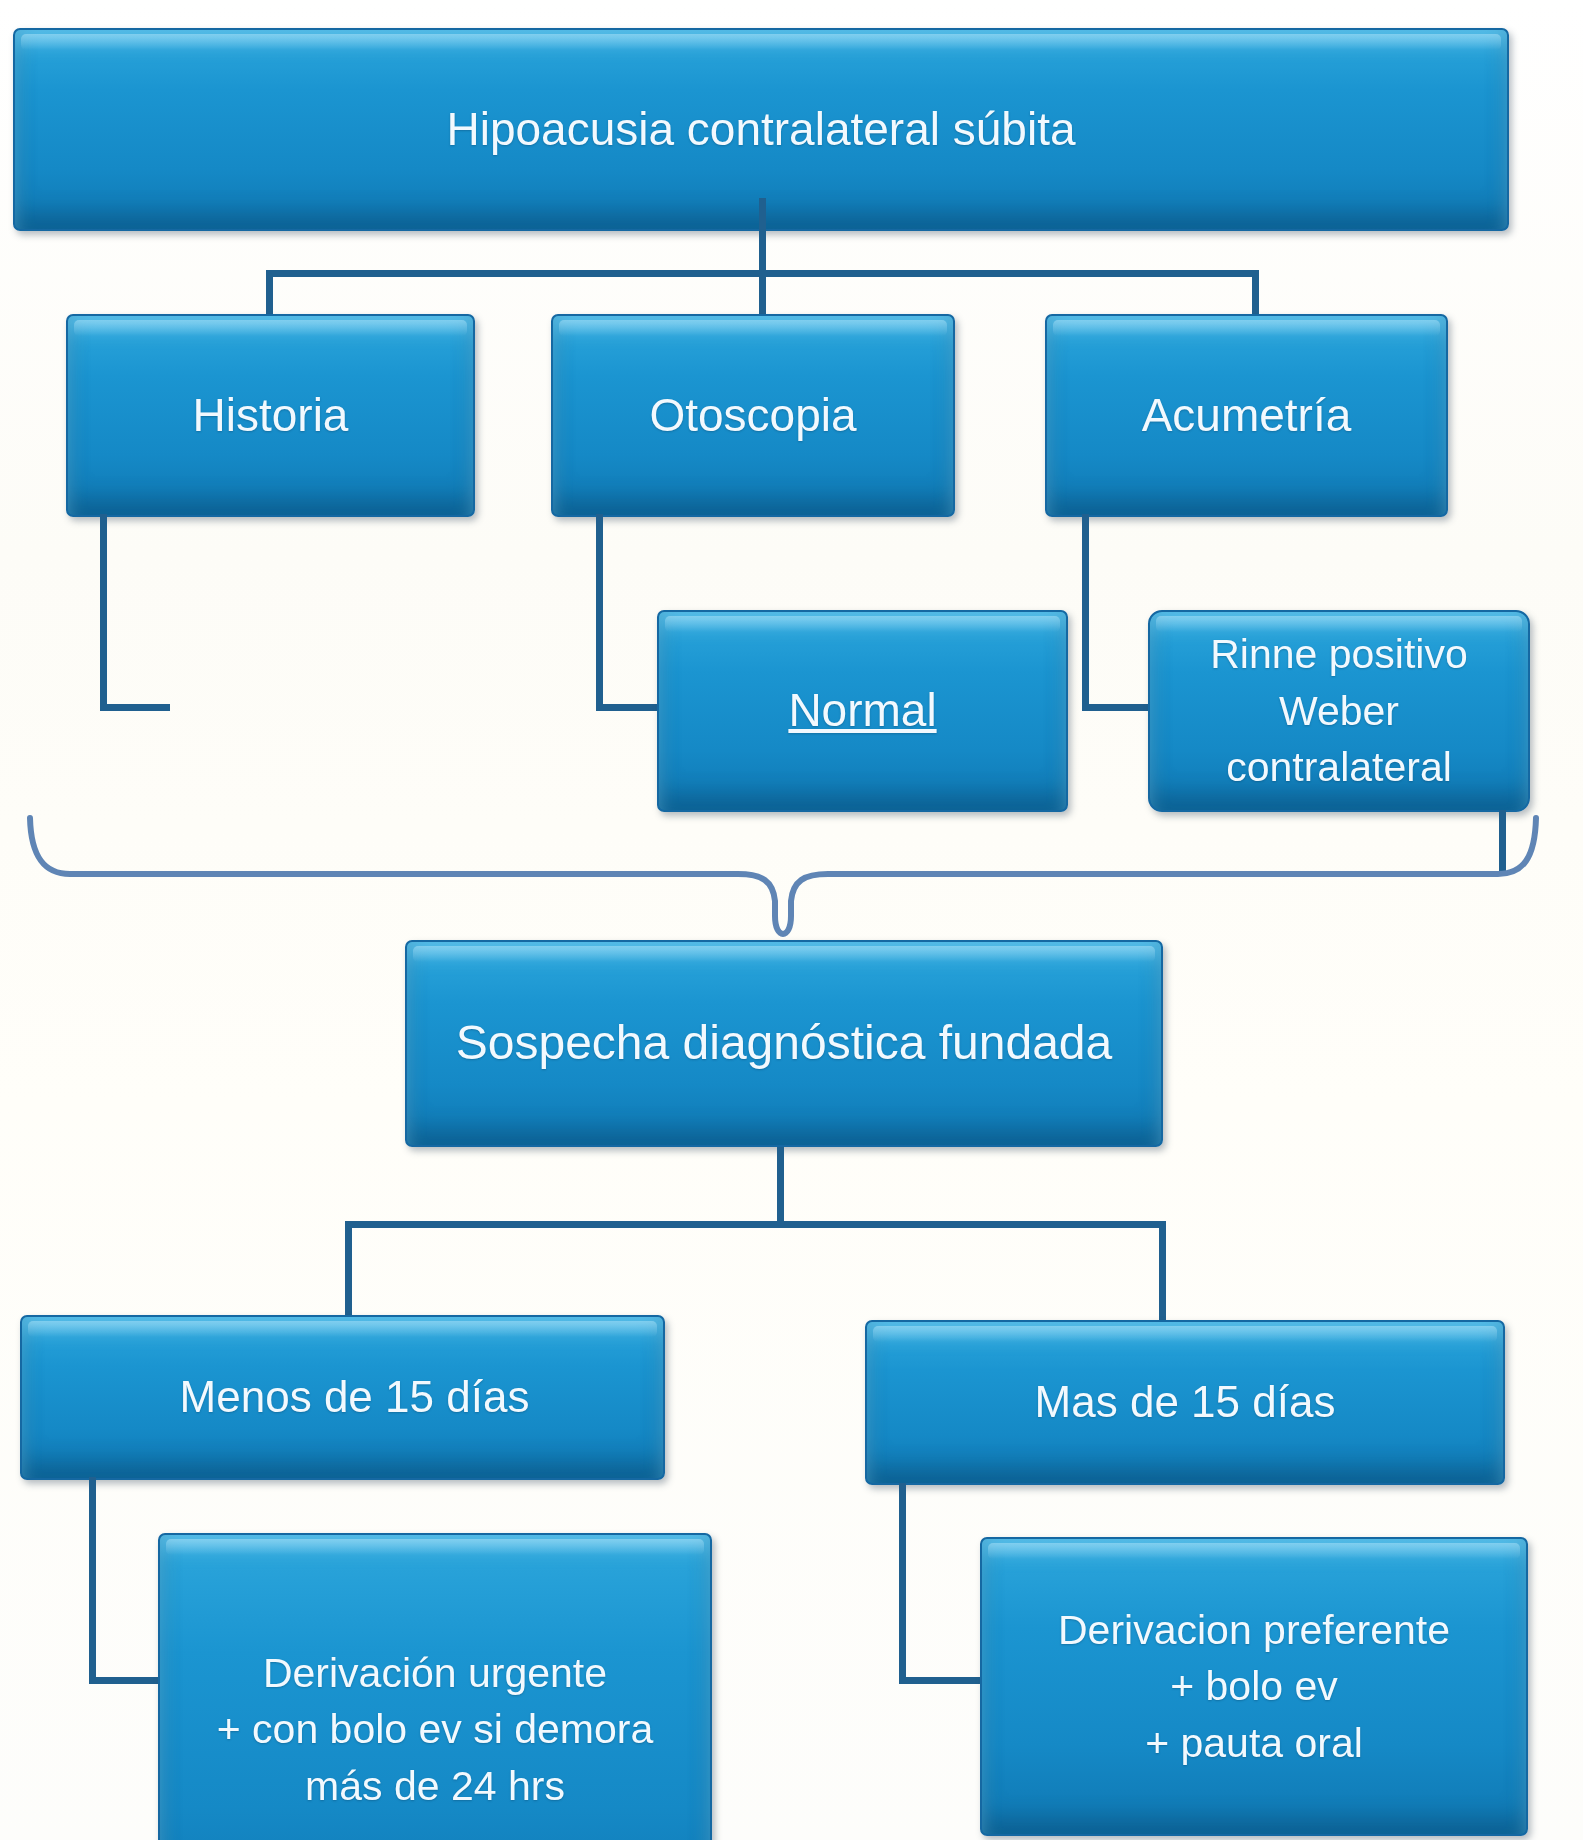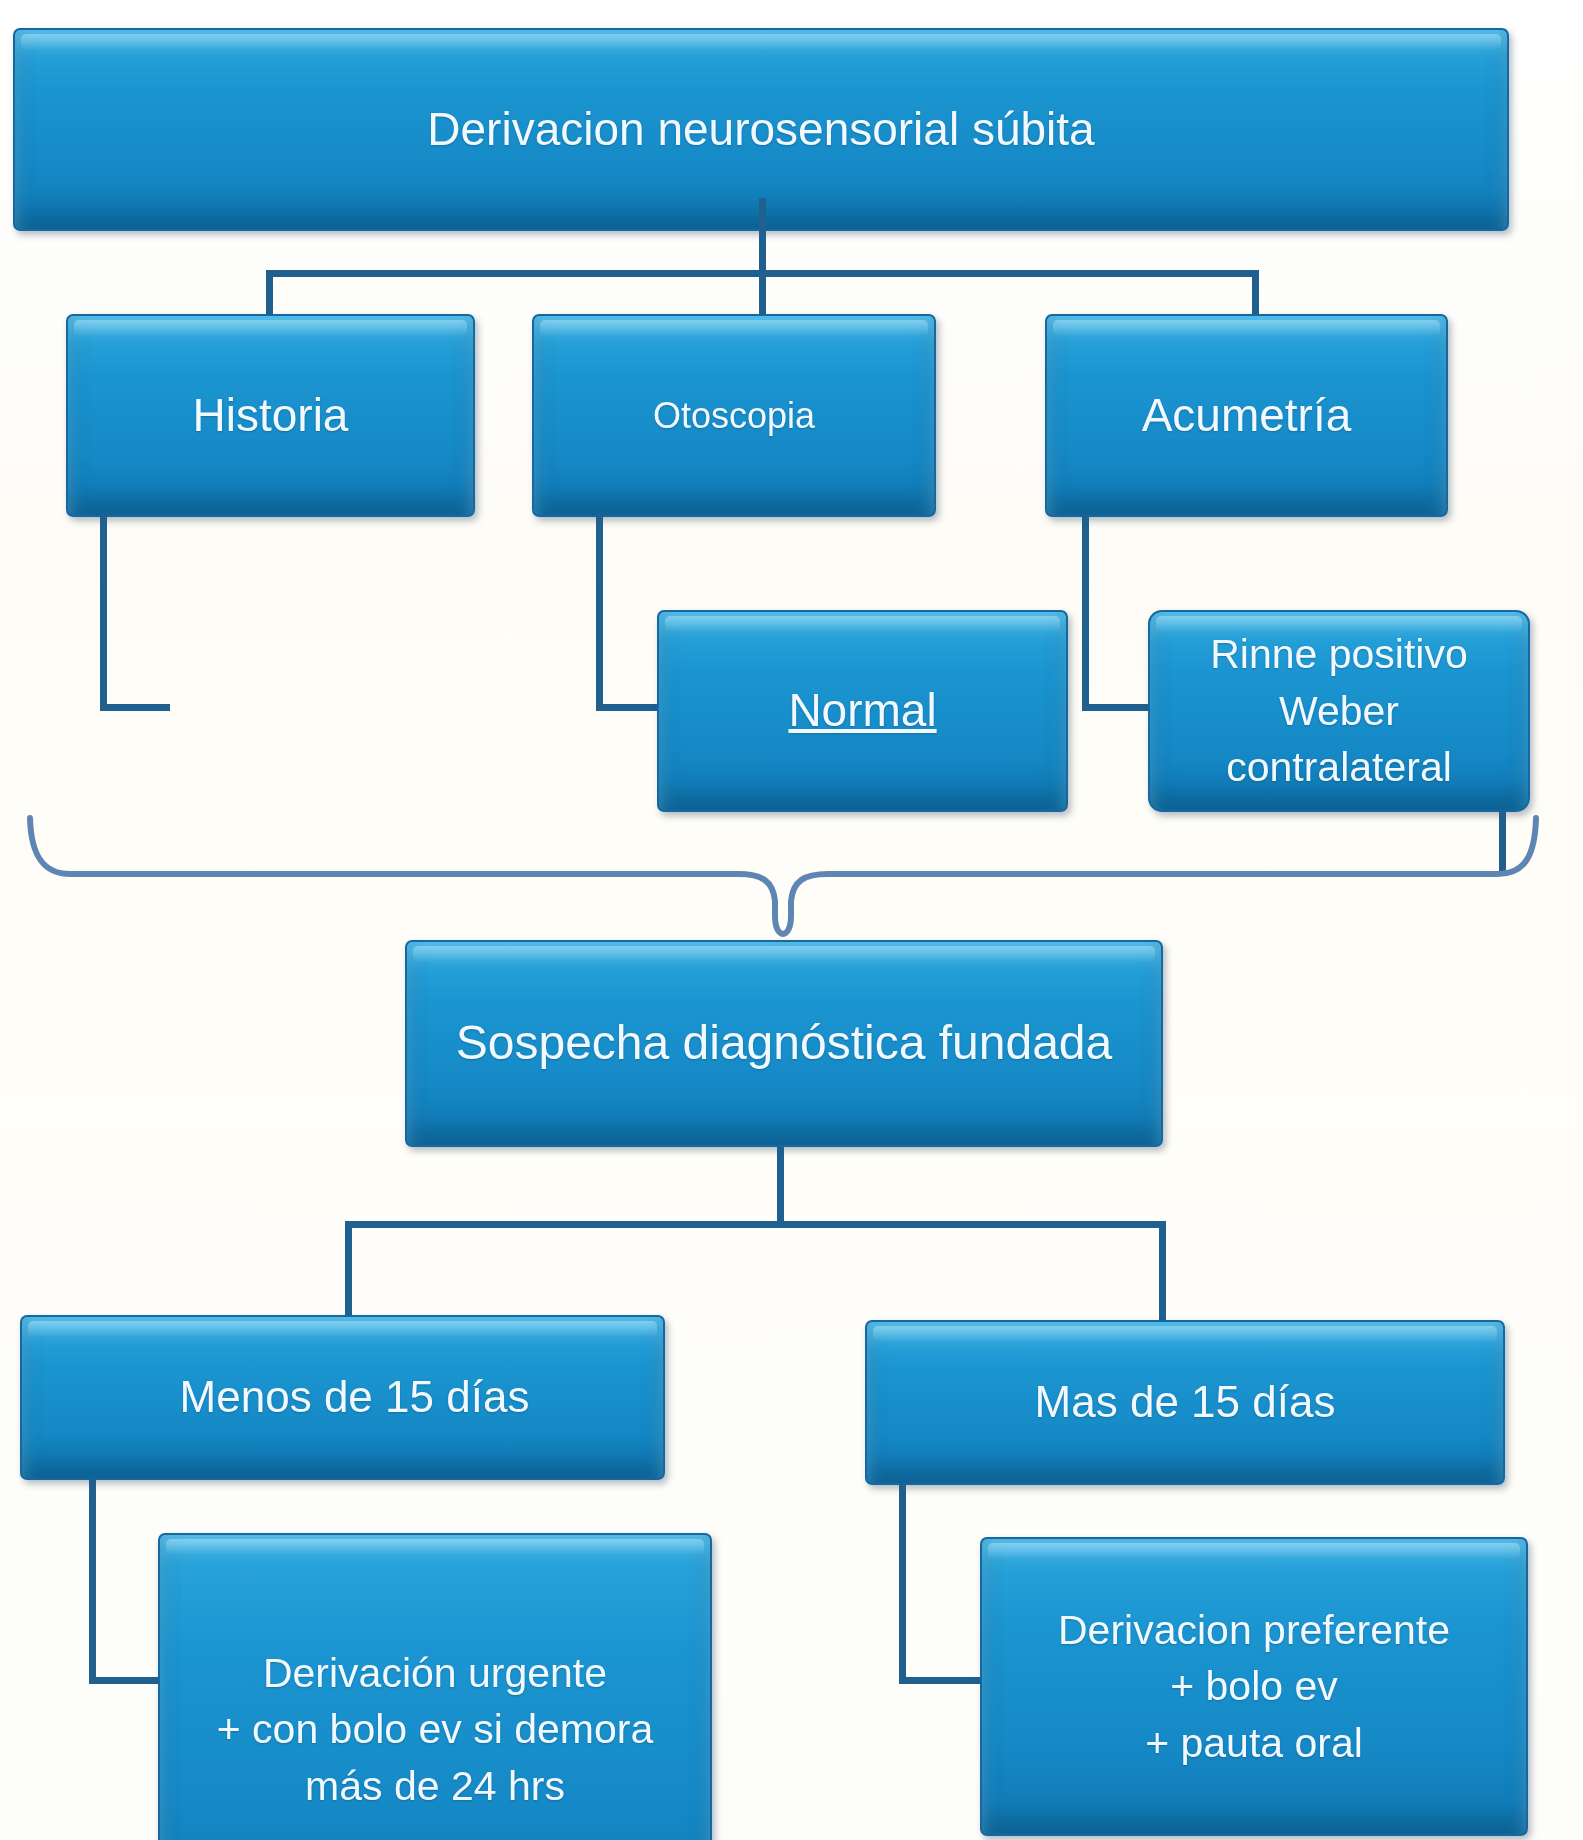--- a/index.html
+++ b/index.html
@@ -52,33 +52,33 @@
     background: #20608f;
   }
   .brace-svg { position: absolute; left: 20px; top: 800px; }
 </style>
 </head>
 <body>
 
 <div id="canvas">
 
   <div class="node" style="left:13px; top:28px; width:1496px; height:203px; font-size:46px;">
-    <div class="node-label">Derivacion neurosensorial súbita</div>
+    <div class="node-label">Hipoacusia contralateral súbita</div>
   </div>
 
   <div class="conn" style="left:759px; top:198px; width:7px; height:76px;"></div>
   <div class="conn" style="left:266px; top:270px; width:993px; height:7px;"></div>
   <div class="conn" style="left:266px; top:270px; width:7px; height:48px;"></div>
   <div class="conn" style="left:759px; top:270px; width:7px; height:48px;"></div>
   <div class="conn" style="left:1252px; top:270px; width:7px; height:48px;"></div>
 
   <div class="node" style="left:66px; top:314px; width:409px; height:203px; font-size:46px;">
     <div class="node-label">Historia</div>
   </div>
-  <div class="node" style="left:532px; top:314px; width:404px; height:203px; font-size:36px;">
+  <div class="node" style="left:551px; top:314px; width:404px; height:203px; font-size:46px;">
     <div class="node-label">Otoscopia</div>
   </div>
   <div class="node" style="left:1045px; top:314px; width:403px; height:203px; font-size:46px;">
     <div class="node-label">Acumetría</div>
   </div>
 
   <div class="conn" style="left:100px; top:514px; width:7px; height:197px;"></div>
   <div class="conn" style="left:100px; top:704px; width:70px; height:7px;"></div>
   <div class="conn" style="left:596px; top:514px; width:7px; height:197px;"></div>
   <div class="conn" style="left:596px; top:704px; width:66px; height:7px;"></div>

